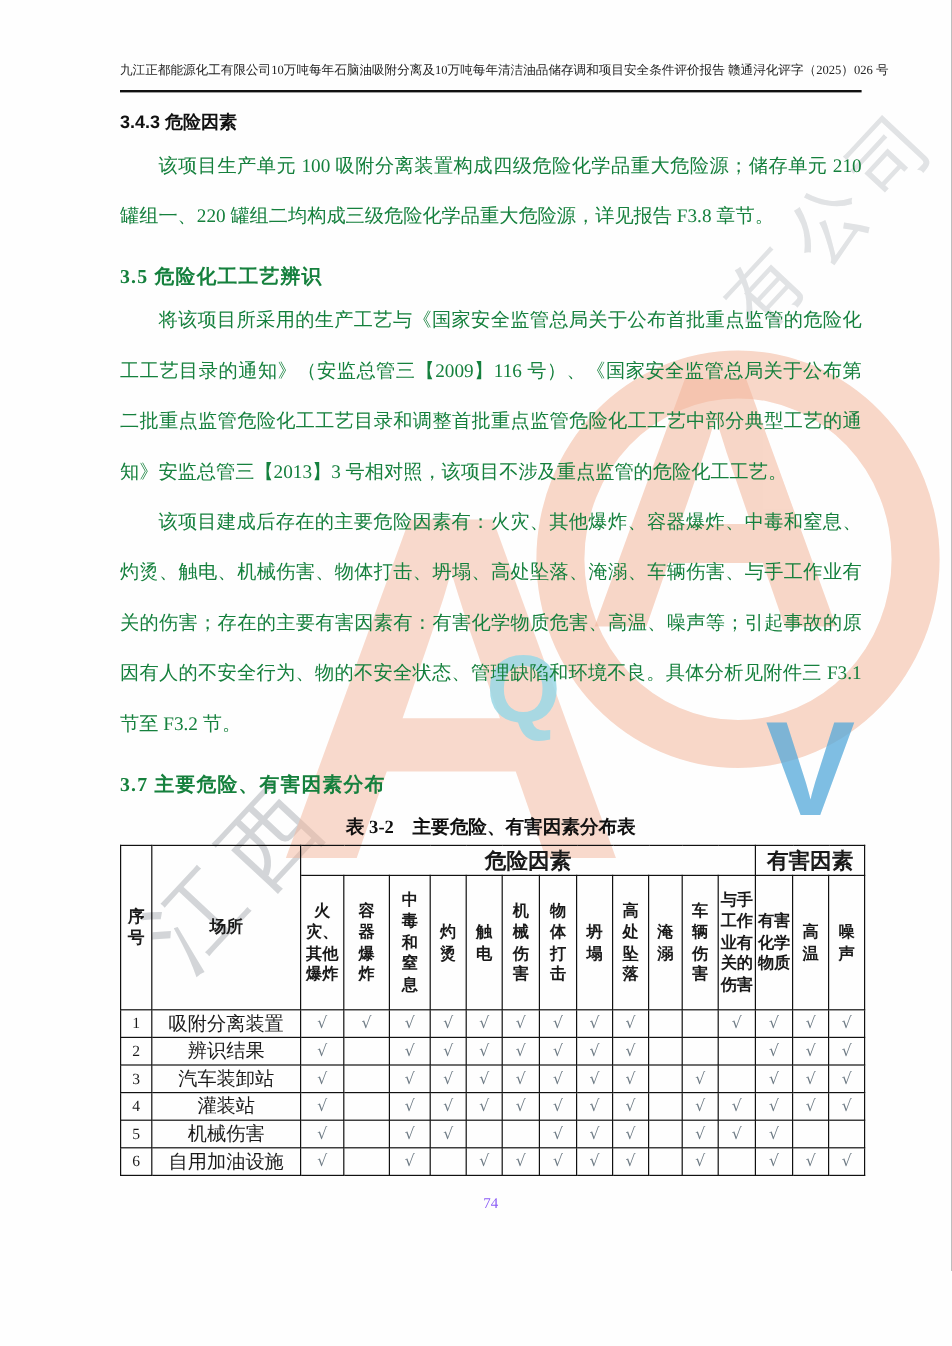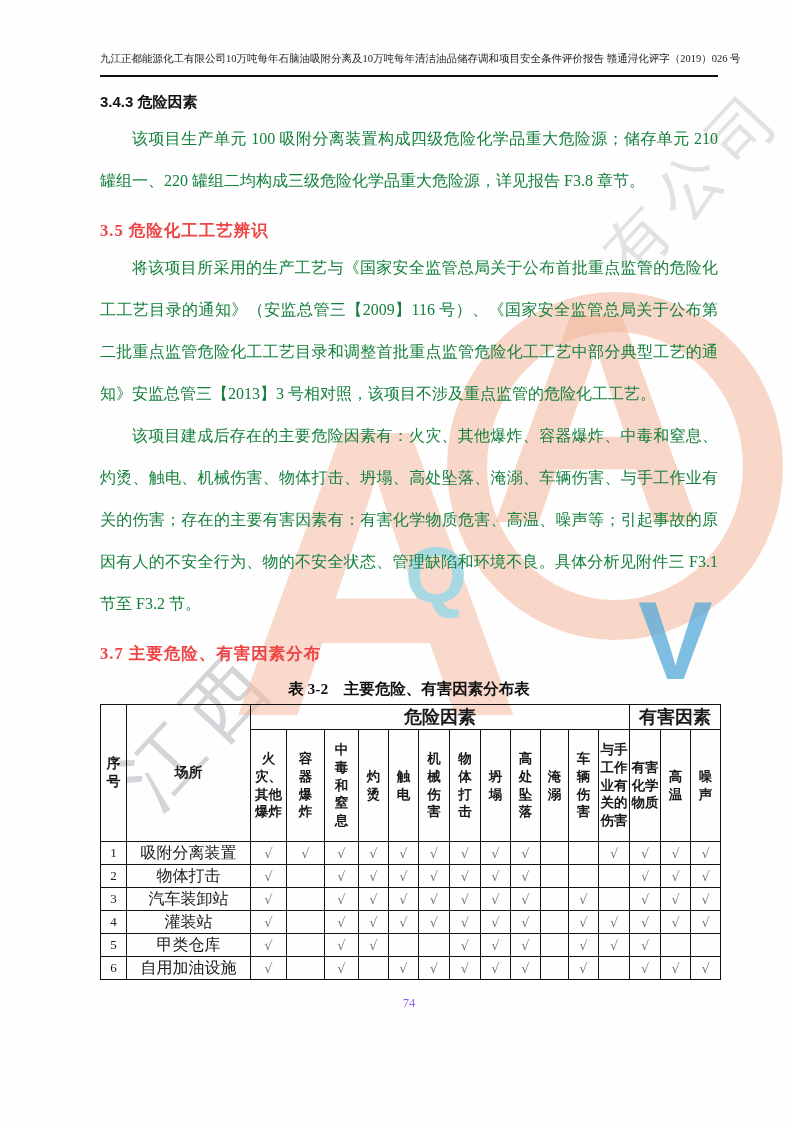--- a/index.html
+++ b/index.html
@@ -53,21 +53,21 @@
     padding-bottom: 9px; border-bottom: 2px solid #111;
     letter-spacing: 0px; color:#222;
   }
   .h-343 {
     margin: 16px 0 6px;
     font-family:"Liberation Sans","DejaVu Sans",sans-serif;
     font-size: 15px; font-weight: bold; color:#111;
   }
   .h-kai {
     margin: 18px 0 5px;
-    font-size: 16.5px; font-weight: bold; color:#ef4444;
+    font-size: 16.5px; font-weight: bold; color:#15803d;
     letter-spacing: 1px;
   }
   .para {
     font-size: 16px; line-height: 42px;
     text-align: justify; text-indent: 2em; color:#15803d;
   }
   .tbl-caption {
     margin: 14px 0 4px; text-align: center;
     font-size: 15.5px; font-weight: bold; color:#111;
   }
@@ -100,21 +100,21 @@
     <div class="wm-txt wm-txt-ne">有公司</div>
     <div class="wm-A2">A</div>
     <div class="wm-ring"></div>
     <div class="wm-A1">A</div>
     <div class="wm-Q">Q</div>
     <div class="wm-V">V</div>
   </div>
 
   <div class="content">
 
-    <div class="doc-header">九江正都能源化工有限公司10万吨每年石脑油吸附分离及10万吨每年清洁油品储存调和项目安全条件评价报告  赣通浔化评字（2019）026 号</div>
+    <div class="doc-header">九江正都能源化工有限公司10万吨每年石脑油吸附分离及10万吨每年清洁油品储存调和项目安全条件评价报告  赣通浔化评字（2025）026 号</div>
 
     <div class="h-343">3.4.3 危险因素</div>
     <p class="para">该项目生产单元 100 吸附分离装置构成四级危险化学品重大危险源；储存单元 210 罐组一、220 罐组二均构成三级危险化学品重大危险源，详见报告 F3.8 章节。</p>
 
     <div class="h-kai">3.5 危险化工工艺辨识</div>
     <p class="para">将该项目所采用的生产工艺与《国家安全监管总局关于公布首批重点监管的危险化工工艺目录的通知》（安监总管三【2009】116 号）、《国家安全监管总局关于公布第二批重点监管危险化工工艺目录和调整首批重点监管危险化工工艺中部分典型工艺的通知》安监总管三【2013】3 号相对照，该项目不涉及重点监管的危险化工工艺。</p>
 
     <p class="para">该项目建成后存在的主要危险因素有：火灾、其他爆炸、容器爆炸、中毒和窒息、灼烫、触电、机械伤害、物体打击、坍塌、高处坠落、淹溺、车辆伤害、与手工作业有关的伤害；存在的主要有害因素有：有害化学物质危害、高温、噪声等；引起事故的原因有人的不安全行为、物的不安全状态、管理缺陷和环境不良。具体分析见附件三 F3.1 节至 F3.2 节。</p>
 
     <div class="h-kai">3.7 主要危险、有害因素分布</div>
@@ -214,21 +214,21 @@
             <td class="row-td mark-td">√</td>
             <td class="row-td mark-td"></td>
             <td class="row-td mark-td"></td>
             <td class="row-td mark-td">√</td>
             <td class="row-td mark-td">√</td>
             <td class="row-td mark-td">√</td>
             <td class="row-td mark-td">√</td>
           </tr>
           <tr>
             <td class="row-td">2</td>
-            <td class="row-td place-td">物体打击</td>
+            <td class="row-td place-td">辨识结果</td>
             <td class="row-td mark-td">√</td>
             <td class="row-td mark-td"></td>
             <td class="row-td mark-td">√</td>
             <td class="row-td mark-td">√</td>
             <td class="row-td mark-td">√</td>
             <td class="row-td mark-td">√</td>
             <td class="row-td mark-td">√</td>
             <td class="row-td mark-td">√</td>
             <td class="row-td mark-td">√</td>
             <td class="row-td mark-td"></td>
@@ -271,21 +271,21 @@
             <td class="row-td mark-td">√</td>
             <td class="row-td mark-td"></td>
             <td class="row-td mark-td">√</td>
             <td class="row-td mark-td">√</td>
             <td class="row-td mark-td">√</td>
             <td class="row-td mark-td">√</td>
             <td class="row-td mark-td">√</td>
           </tr>
           <tr>
             <td class="row-td">5</td>
-            <td class="row-td place-td">甲类仓库</td>
+            <td class="row-td place-td">机械伤害</td>
             <td class="row-td mark-td">√</td>
             <td class="row-td mark-td"></td>
             <td class="row-td mark-td">√</td>
             <td class="row-td mark-td">√</td>
             <td class="row-td mark-td"></td>
             <td class="row-td mark-td"></td>
             <td class="row-td mark-td">√</td>
             <td class="row-td mark-td">√</td>
             <td class="row-td mark-td">√</td>
             <td class="row-td mark-td"></td>

